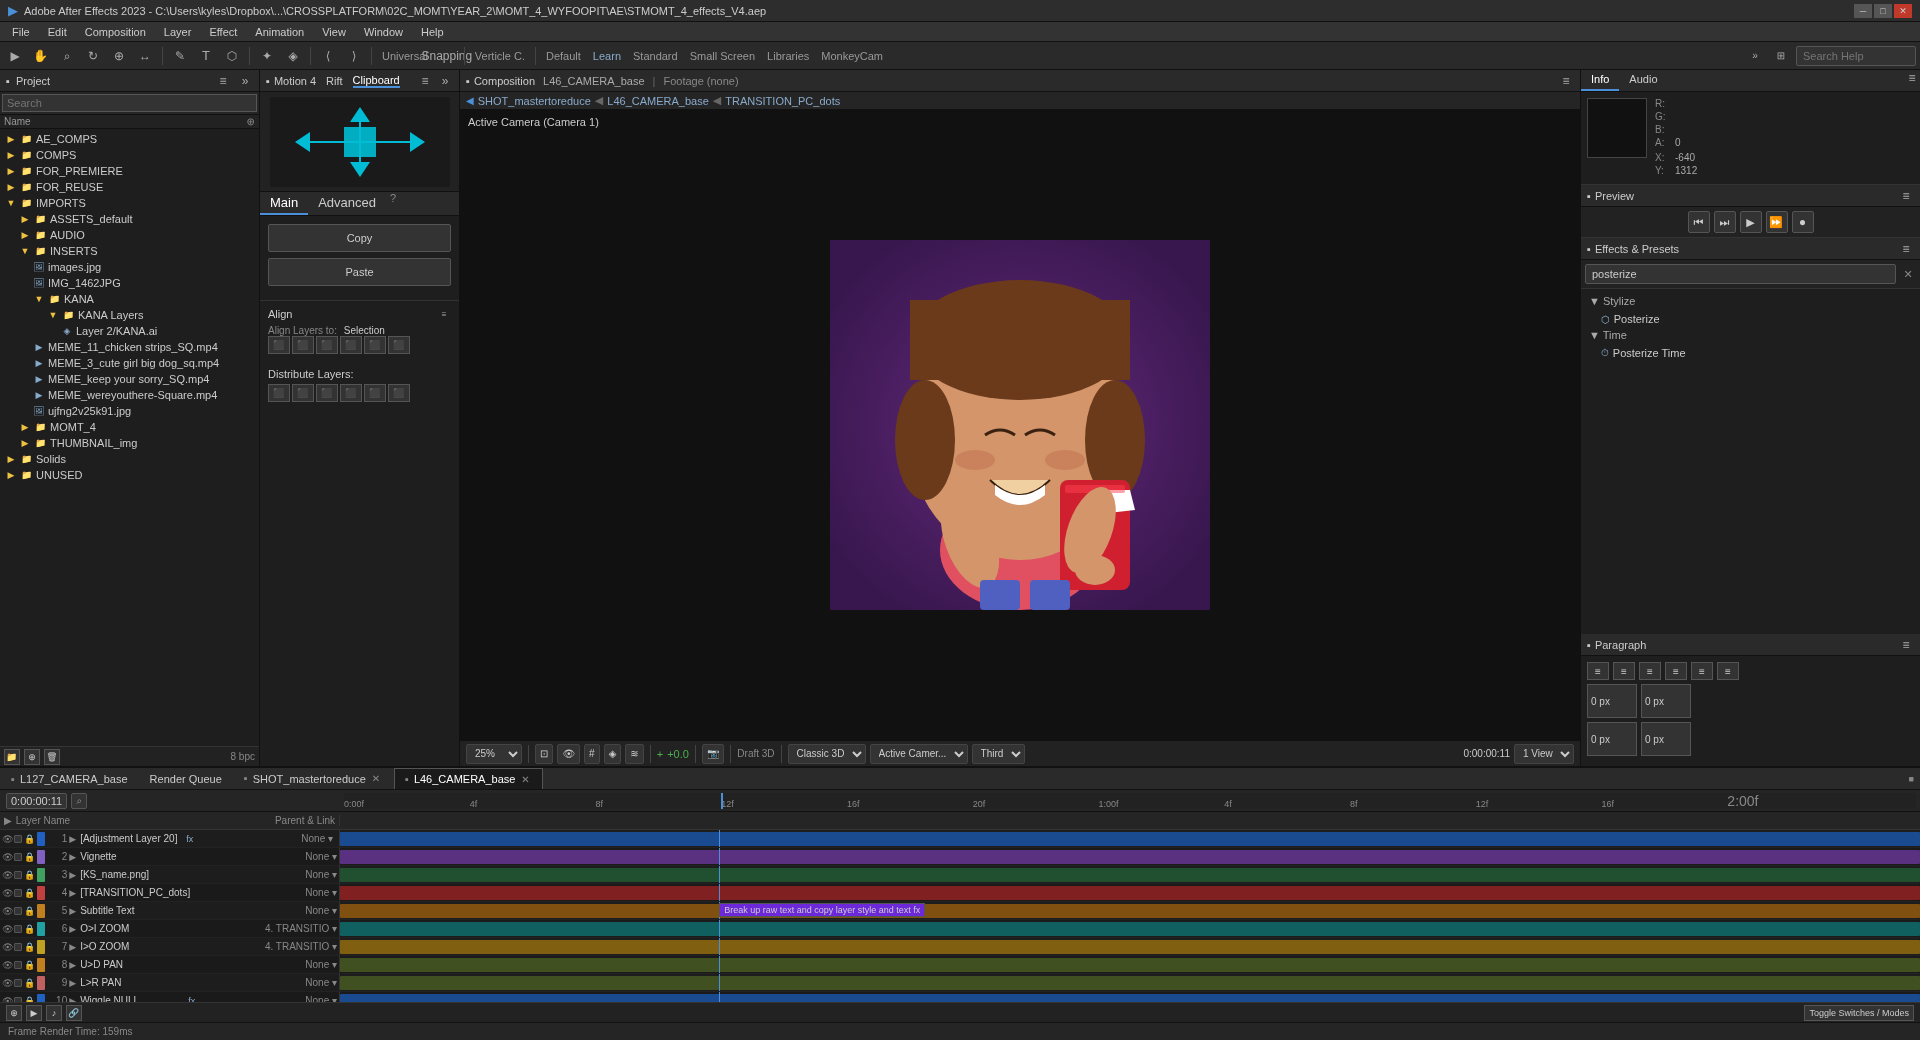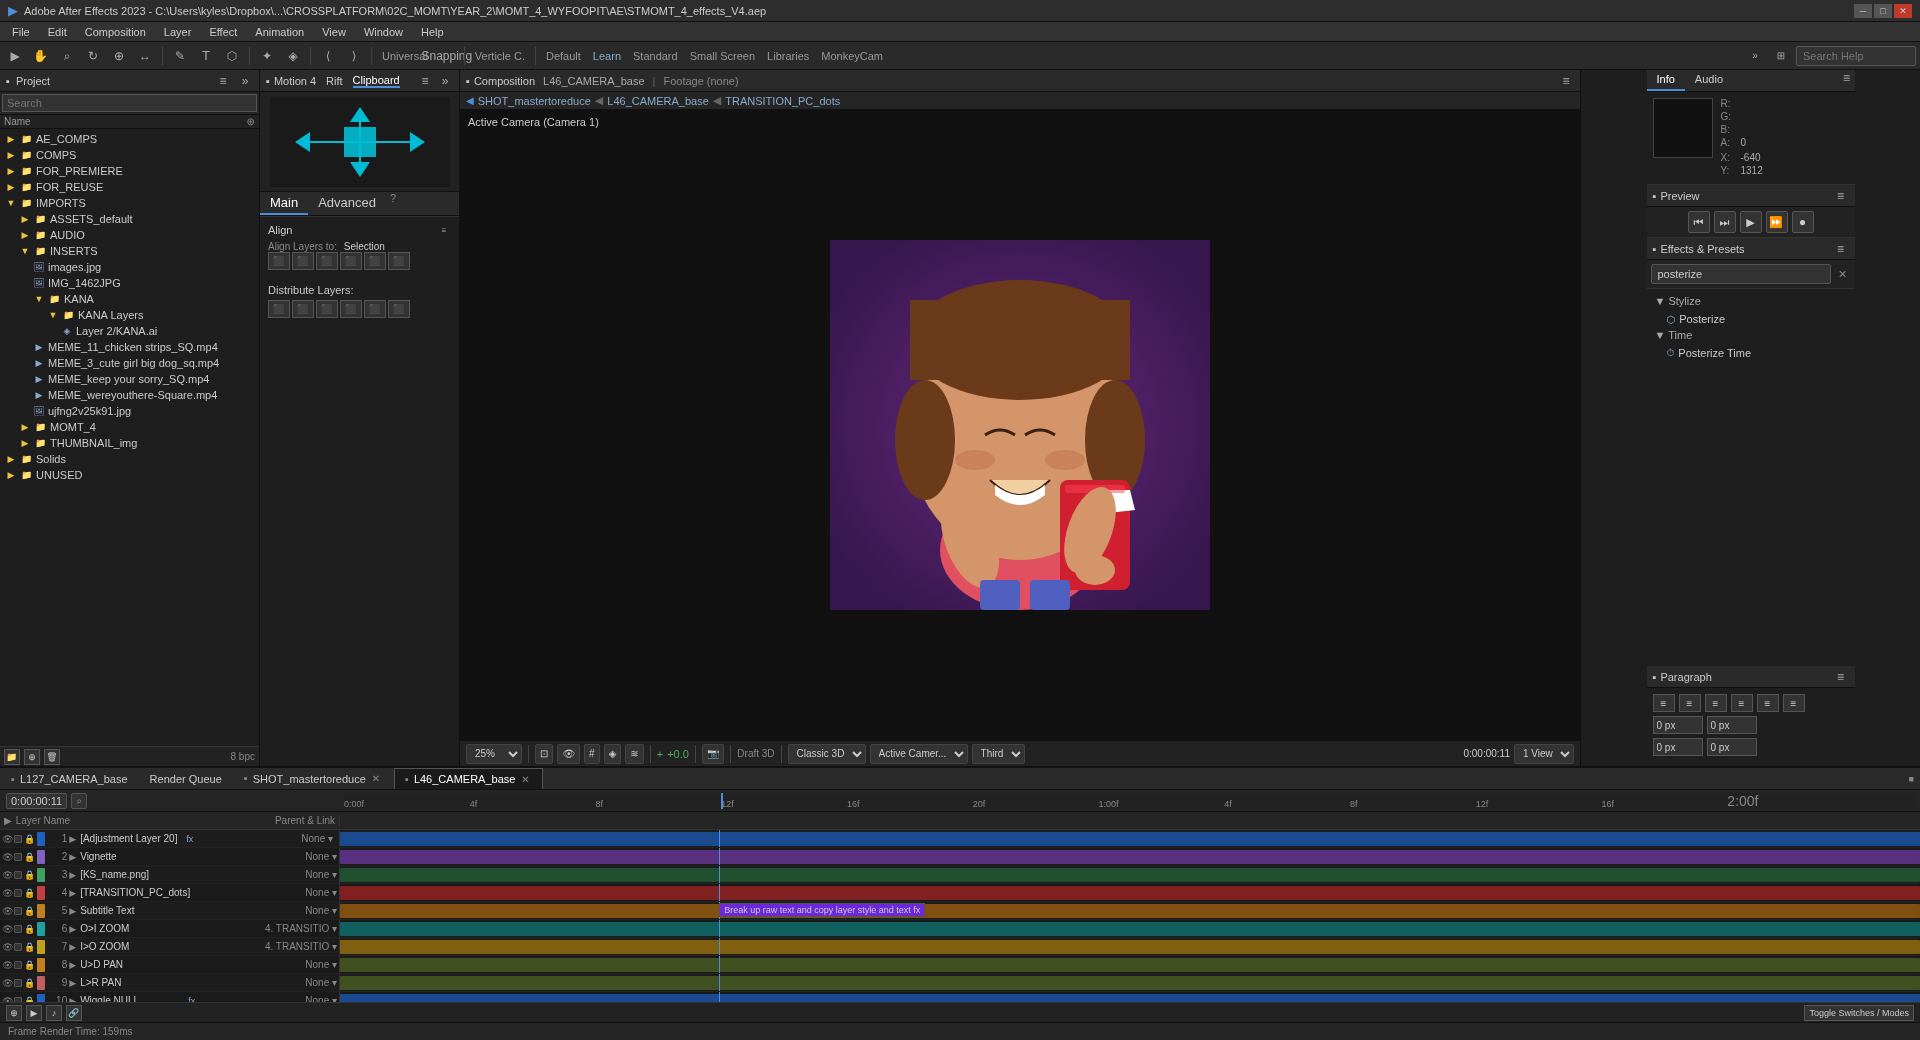--- a/index.html
+++ b/index.html
@@ -288,21 +288,20 @@
     }
     .comp-green { color: #4caf50; }
 
     
     #right-panel {
       width: 340px;
       background: #1e1e1e;
       border-left: 1px solid #111;
       display: flex;
       flex-direction: column;
-      align-items: center;
     }
     #info-audio-header {
       height: 22px;
       background: #2a2a2a;
       display: flex;
       border-bottom: 1px solid #111;
     }
     .info-tab {
       padding: 3px 10px;
       font-size: 11px;
@@ -417,21 +416,21 @@
       display: flex;
       gap: 4px;
       margin-bottom: 4px;
     }
     .para-btn {
       width: 22px; height: 18px;
       background: #333; border: 1px solid #555;
       color: #ccc; font-size: 10px; cursor: pointer;
     }
     .para-input {
-      width: 50px; height: 18px;
+      width: 50px; height: 34px;
       background: #333; border: 1px solid #555;
       color: #ccc; font-size: 10px; padding: 0 3px;
     }
 
     
     #statusbar {
       height: 18px;
       background: #252525;
       display: flex;
       align-items: center;
@@ -821,20 +820,24 @@
         <rect x="74" y="30" width="32" height="30" fill="#00bcd4" opacity="0.9"></rect>
       </svg>
     </div>
 
     <div id="clipboard-tabs">
       <div class="clip-tab active">Main</div>
       <div class="clip-tab">Advanced</div>
       <span style="margin-left:4px;color:#888;font-size:11px;cursor:pointer;">?</span>
     </div>
 
+    <div class="clip-content">
+      <button class="clip-btn">Copy</button>
+      <button class="clip-btn">Paste</button>
+    </div>
 
     <div id="align-section">
       <div class="align-header">
         <span>Align</span>
         <span style="flex:1"></span>
         <button class="toolbar-btn" style="width:14px;height:14px;font-size:8px;">≡</button>
       </div>
       <div class="align-subtext">
         <span>Align Layers to:</span>
         <span style="color:#ccc;margin-left:4px;">Selection</span>

